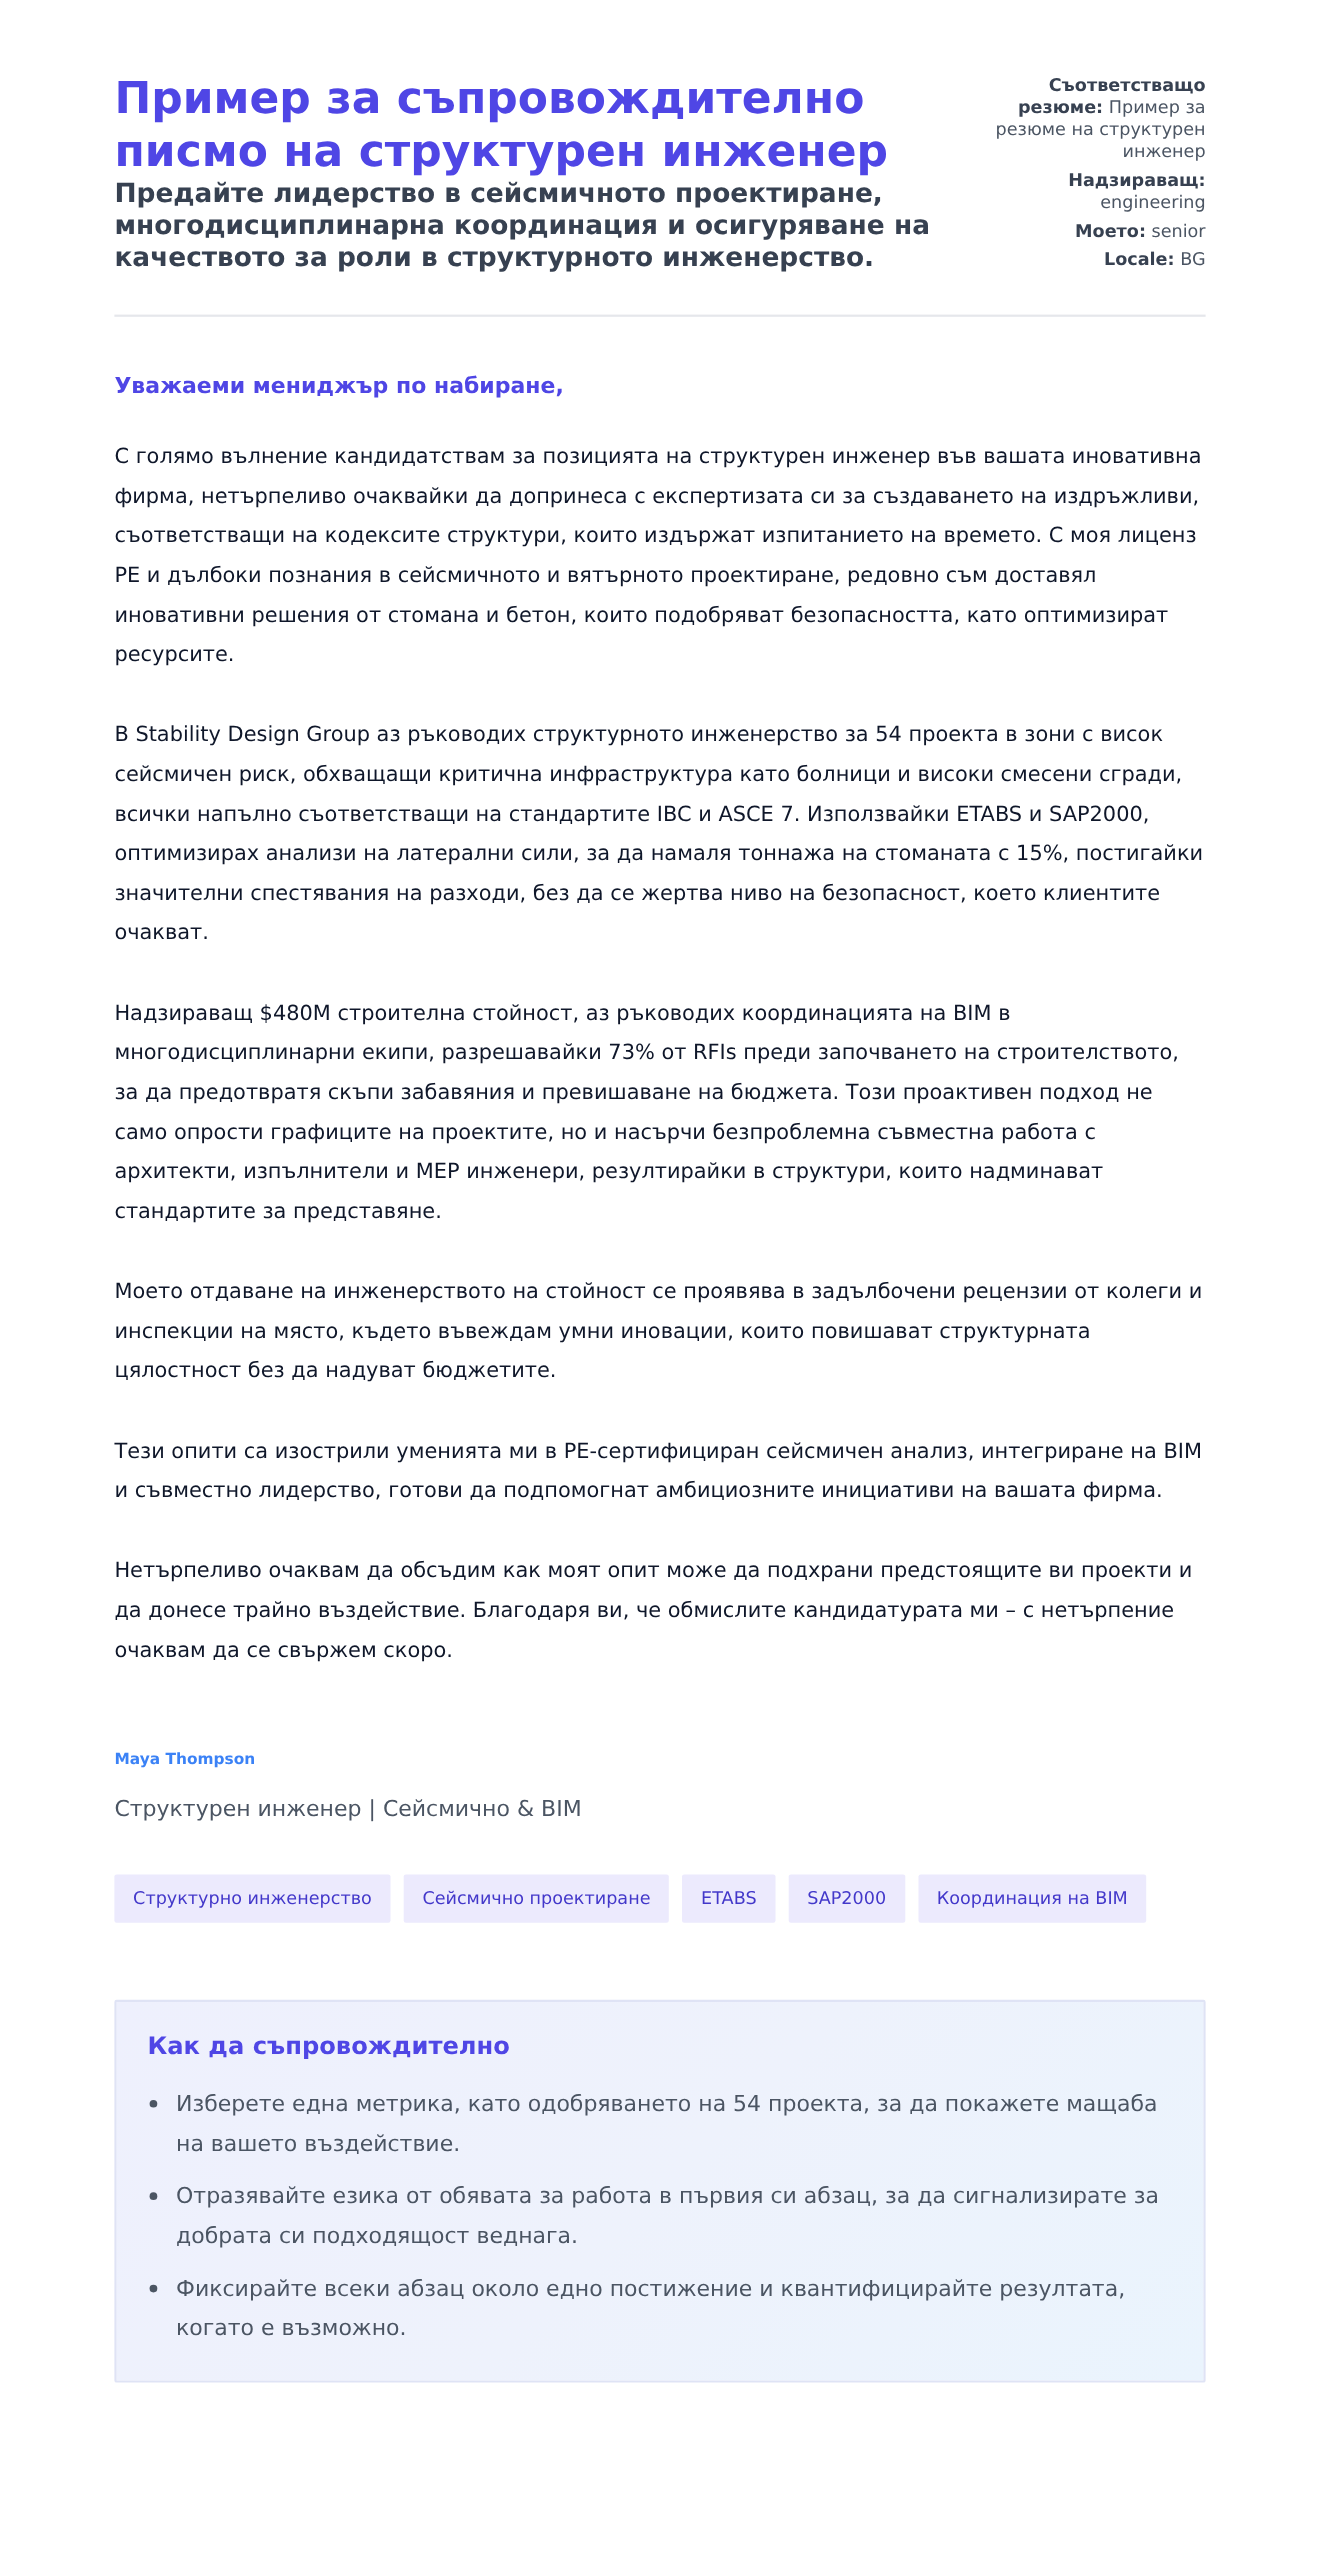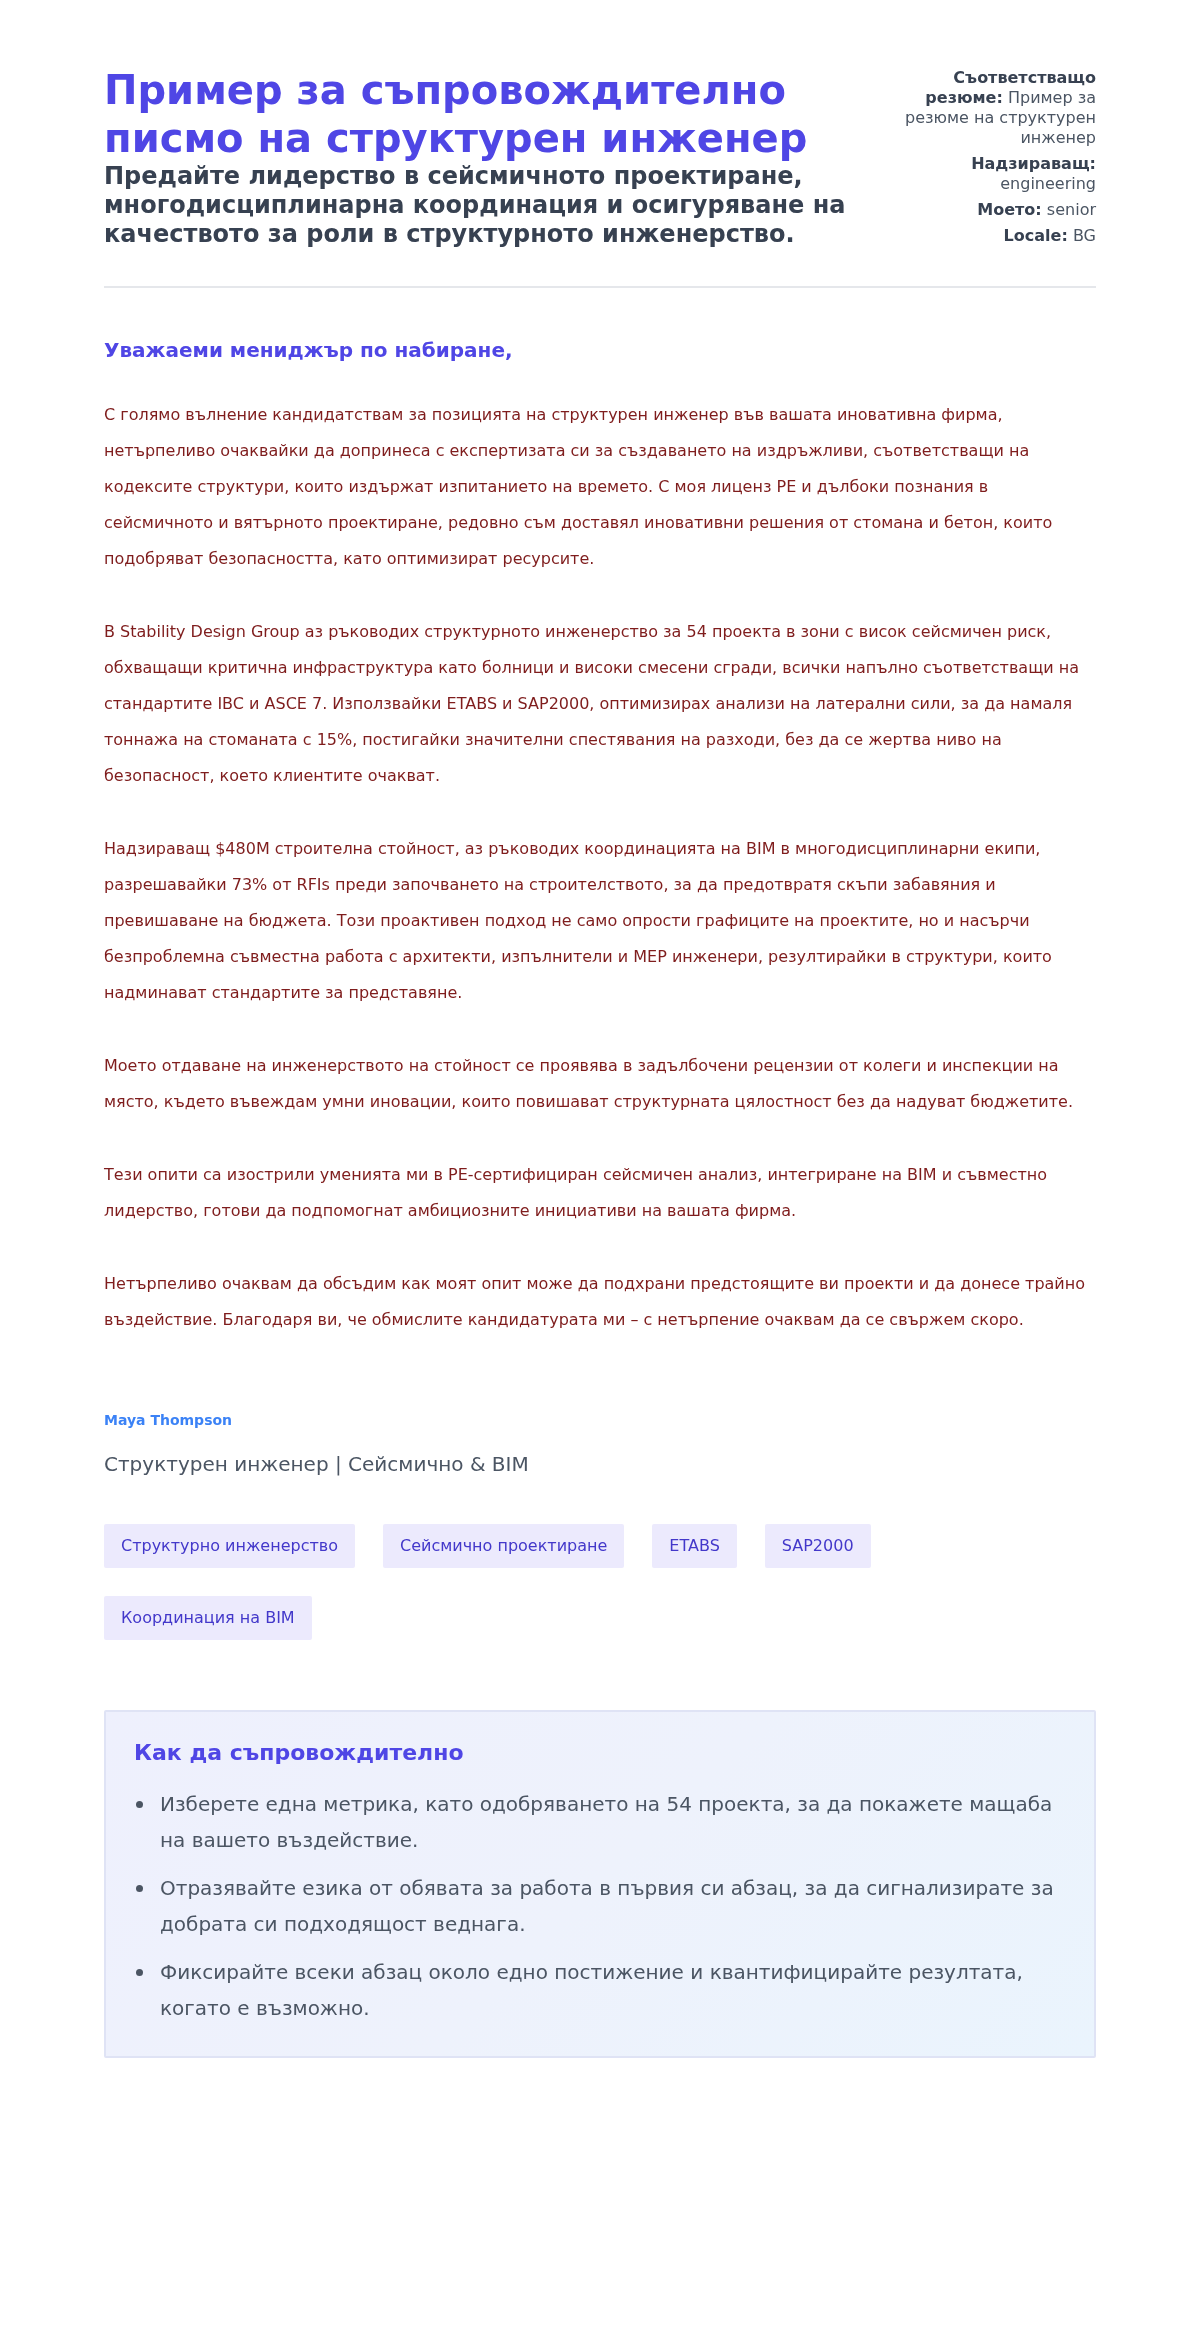--- a/index.html
+++ b/index.html
@@ -48,43 +48,43 @@
     .meta-row { margin-bottom: 6px; }
     .meta-key { font-weight: bold; color: #374151; text-align: right; }
     .salutation {
       margin-top: 48px;
       font-size: 20px;
       font-weight: bold;
       color: #4f46e5;
       line-height: 28px;
     }
     .body-paragraph {
-      font-size: 16px;
+      font-size: 19px;
       line-height: 36px;
-      color: #7f1d1d;
+      color: #0f172a;
       margin-top: 37px;
     }
     .salutation + .body-paragraph { margin-top: 33px; }
     .signature { margin-top: 68px; }
     .sig-name {
       font-size: 14px;
       font-weight: bold;
       color: #3b82f6;
       line-height: 28px;
     }
     .sig-title {
       margin-top: 16px;
       font-size: 20px;
       color: #4b5563;
       line-height: 28px;
     }
     .chips {
       display: flex;
       flex-wrap: wrap;
-      gap: 28px;
+      gap: 12px;
       margin-top: 46px;
     }
     .chip {
       background: #ede9fe;
       background: #eceafd;
       color: #4338ca;
       font-size: 16px;
       line-height: 20px;
       padding: 12px 17px;
       border-radius: 2px;

